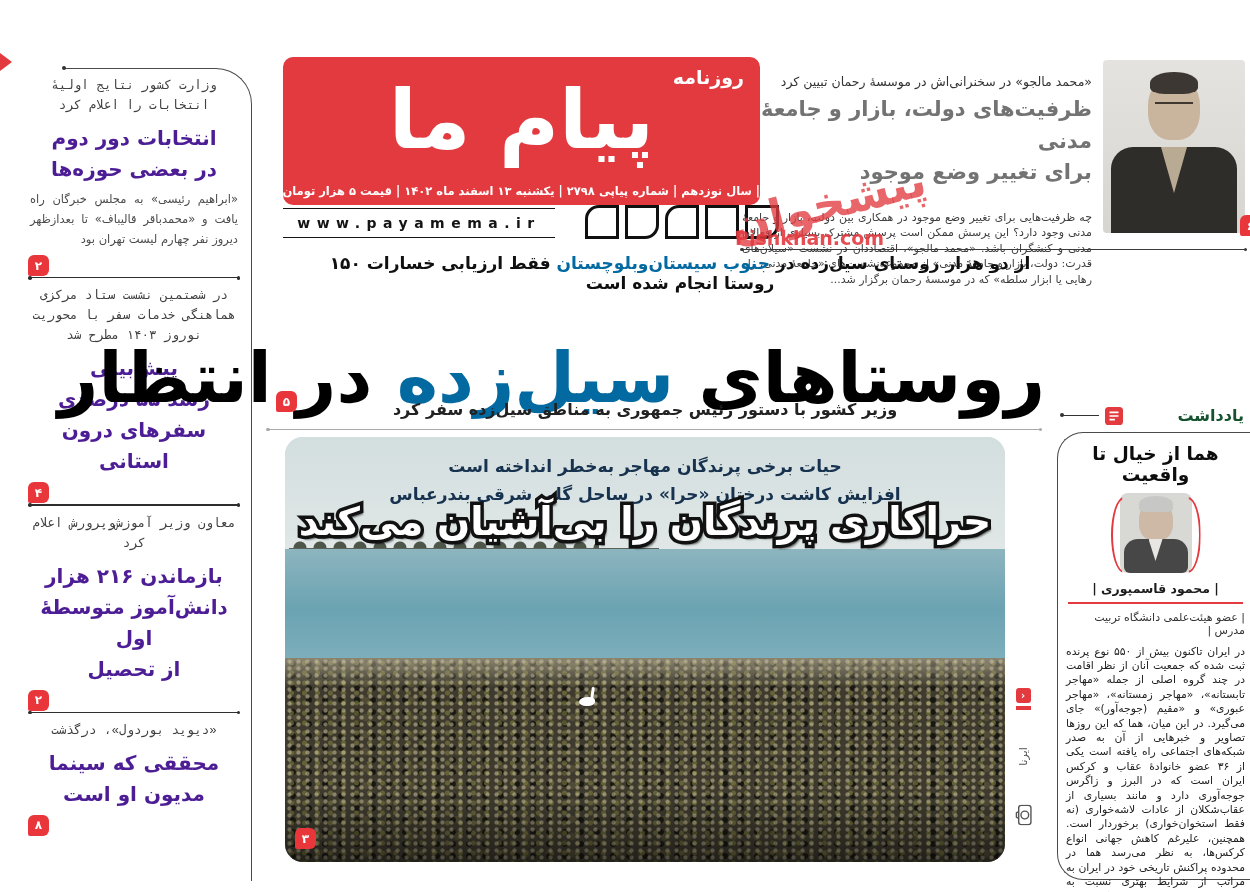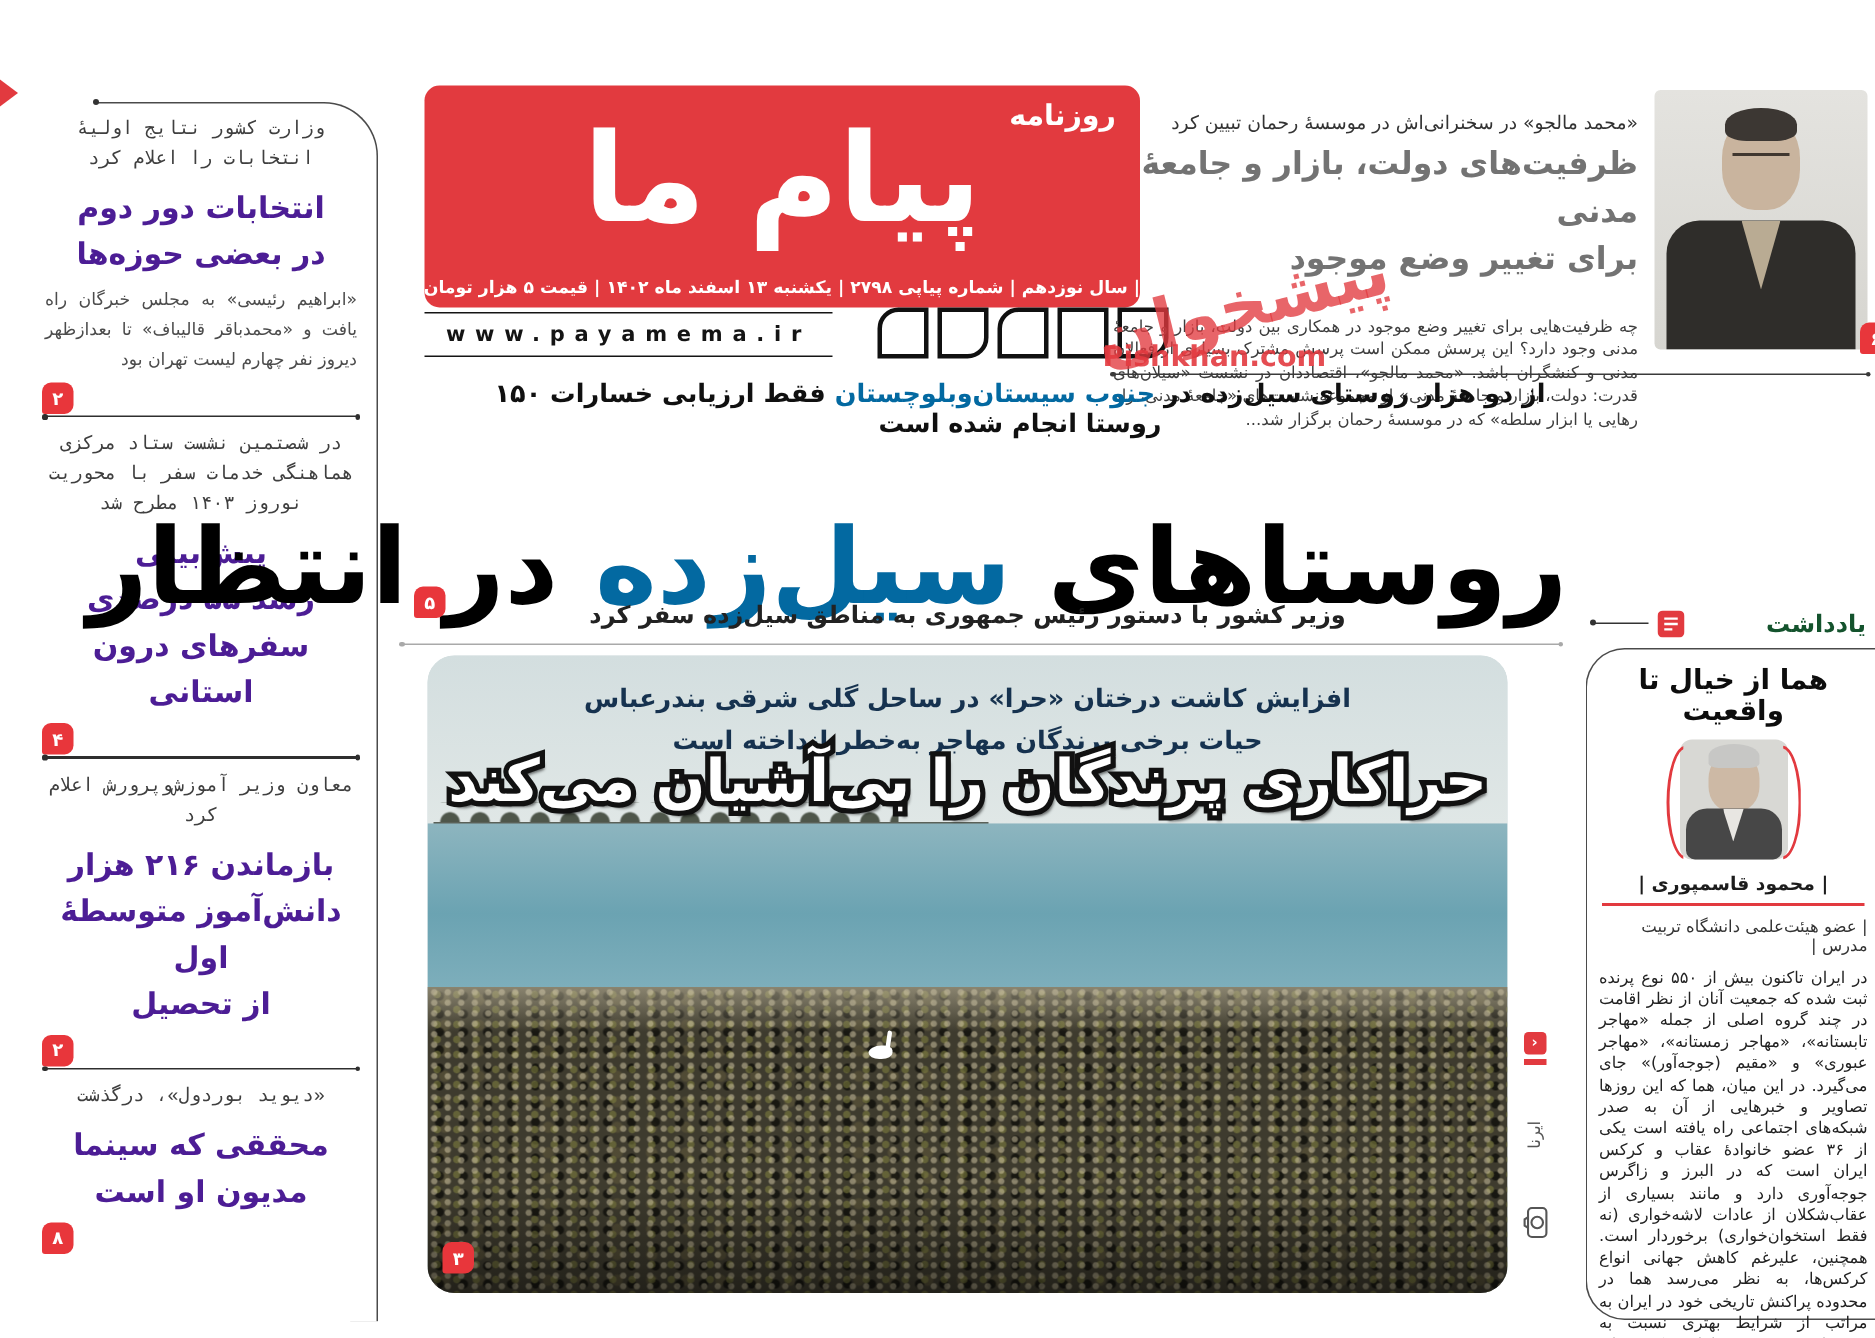--- a/index.html
+++ b/index.html
@@ -258,22 +258,22 @@
   <figure class="photo" style="margin:0;">
     <div class="ph-sky"></div>
     <div class="ph-trees"></div>
     <div class="ph-sea"></div>
     <div class="ph-shore"></div>
     <div class="egret">
       <i class="egret-neck"></i>
         <i class="egret-body"></i>
     </div>
     <div class="ph-cap">
+      <div>حیات برخی پرندگان مهاجر به‌خطر انداخته است</div>
       <div>افزایش کاشت درختان «حرا» در ساحل گلی شرقی بندرعباس</div>
-      <div>حیات برخی پرندگان مهاجر به‌خطر انداخته است</div>
     </div>
     <div class="ph-title">
       <span class="stroke">حراکاری پرندگان را بی‌آشیان می‌کند</span>
       <span class="fill">حراکاری پرندگان را بی‌آشیان می‌کند</span>
     </div>
     <span class="badge ph-badge">۳</span>
   </figure>
 
   <div class="credit">
     <div class="cr-badge">‹</div>

